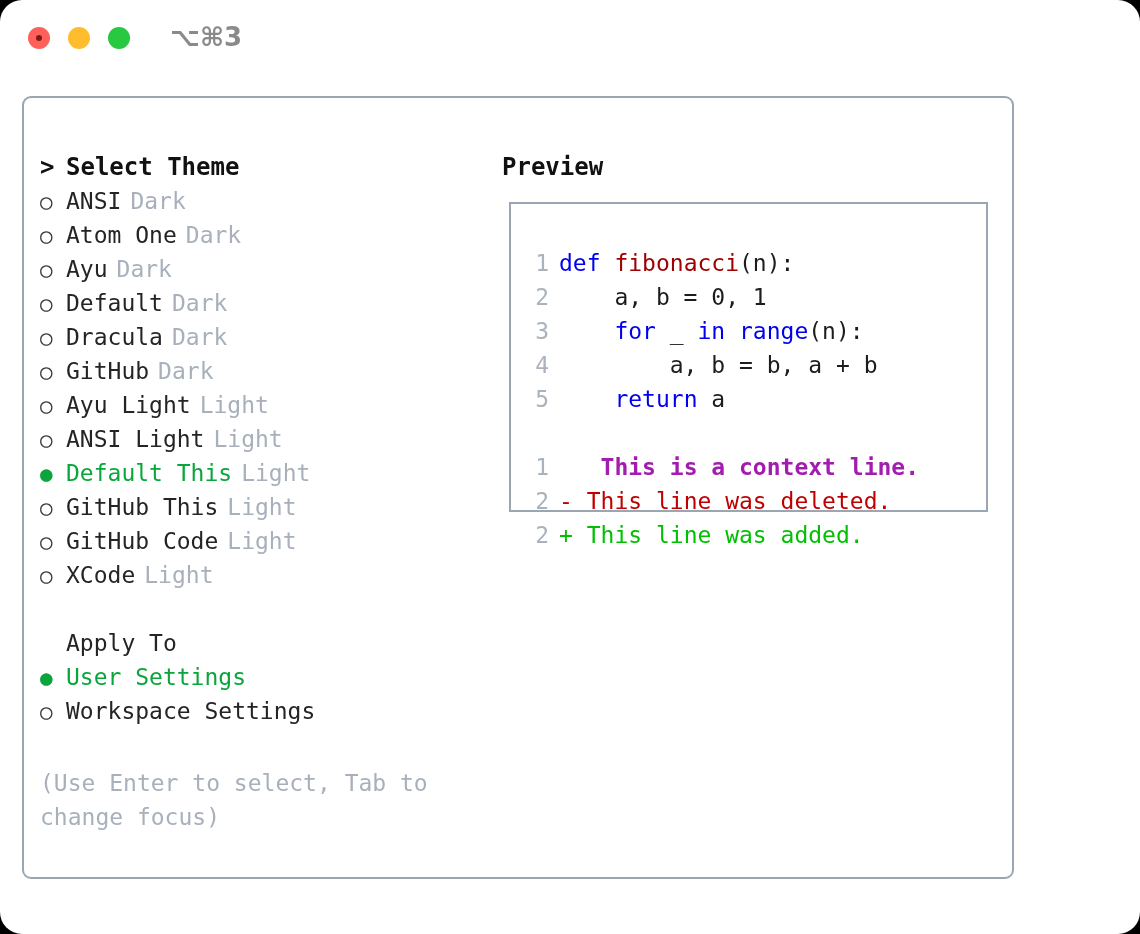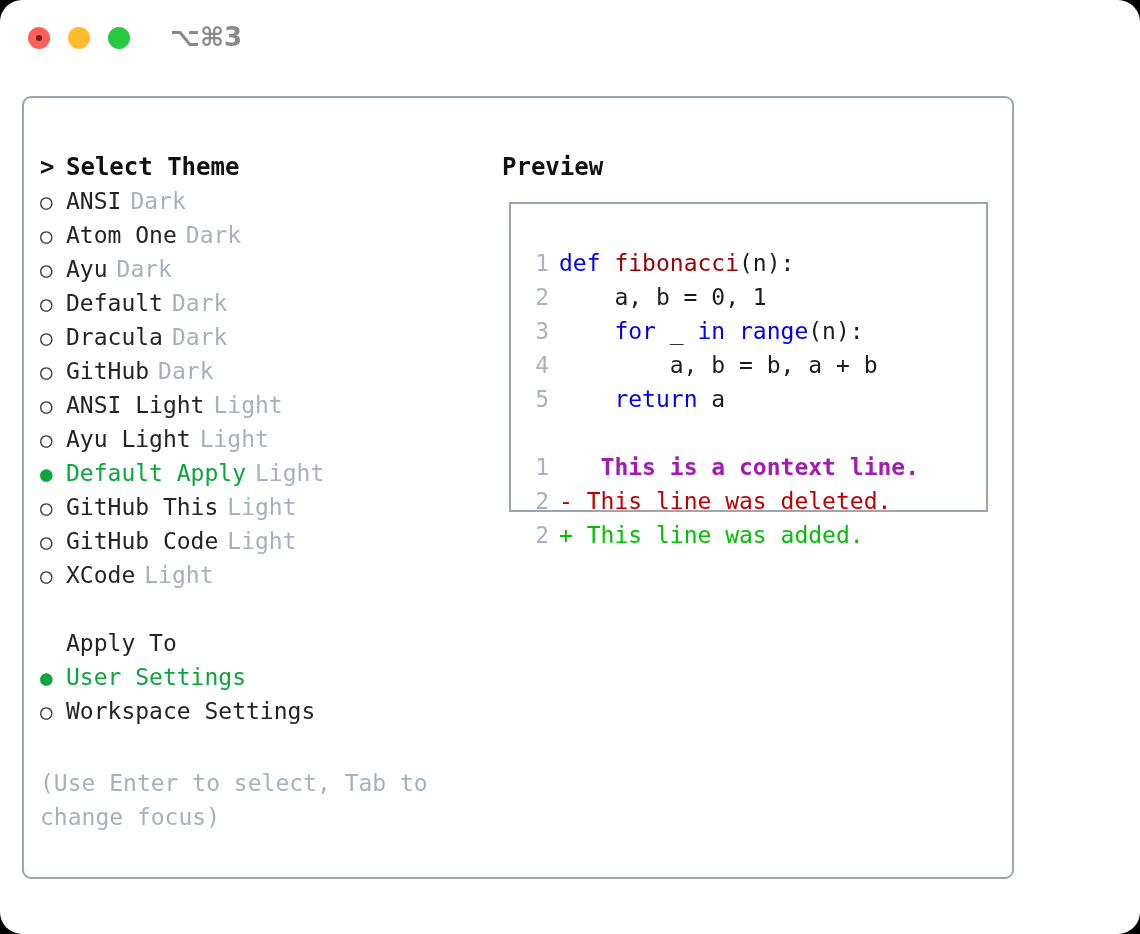--- a/index.html
+++ b/index.html
@@ -165,23 +165,23 @@
         <span class="bullet">&gt;</span><span>Select Theme</span>
       </div>
 
       <div id="theme-list">
           <div class="row"><span class="bullet">○</span><span class="name">ANSI</span><span class="variant">Dark</span></div>
           <div class="row"><span class="bullet">○</span><span class="name">Atom One</span><span class="variant">Dark</span></div>
           <div class="row"><span class="bullet">○</span><span class="name">Ayu</span><span class="variant">Dark</span></div>
           <div class="row"><span class="bullet">○</span><span class="name">Default</span><span class="variant">Dark</span></div>
           <div class="row"><span class="bullet">○</span><span class="name">Dracula</span><span class="variant">Dark</span></div>
           <div class="row"><span class="bullet">○</span><span class="name">GitHub</span><span class="variant">Dark</span></div>
+          <div class="row"><span class="bullet">○</span><span class="name">Ayu Light</span><span class="variant">Light</span></div>
           <div class="row"><span class="bullet">○</span><span class="name">ANSI Light</span><span class="variant">Light</span></div>
-          <div class="row"><span class="bullet">○</span><span class="name">Ayu Light</span><span class="variant">Light</span></div>
-          <div class="row selected"><span class="bullet sel">●</span><span class="name">Default Apply</span><span class="variant">Light</span></div>
+          <div class="row selected"><span class="bullet sel">●</span><span class="name">Default This</span><span class="variant">Light</span></div>
           <div class="row"><span class="bullet">○</span><span class="name">GitHub This</span><span class="variant">Light</span></div>
           <div class="row"><span class="bullet">○</span><span class="name">GitHub Code</span><span class="variant">Light</span></div>
           <div class="row"><span class="bullet">○</span><span class="name">XCode</span><span class="variant">Light</span></div>
         </div>
 
       <div class="spacer"></div>
 
       <div class="apply-head">Apply To</div>
 
       <div id="apply-list">

